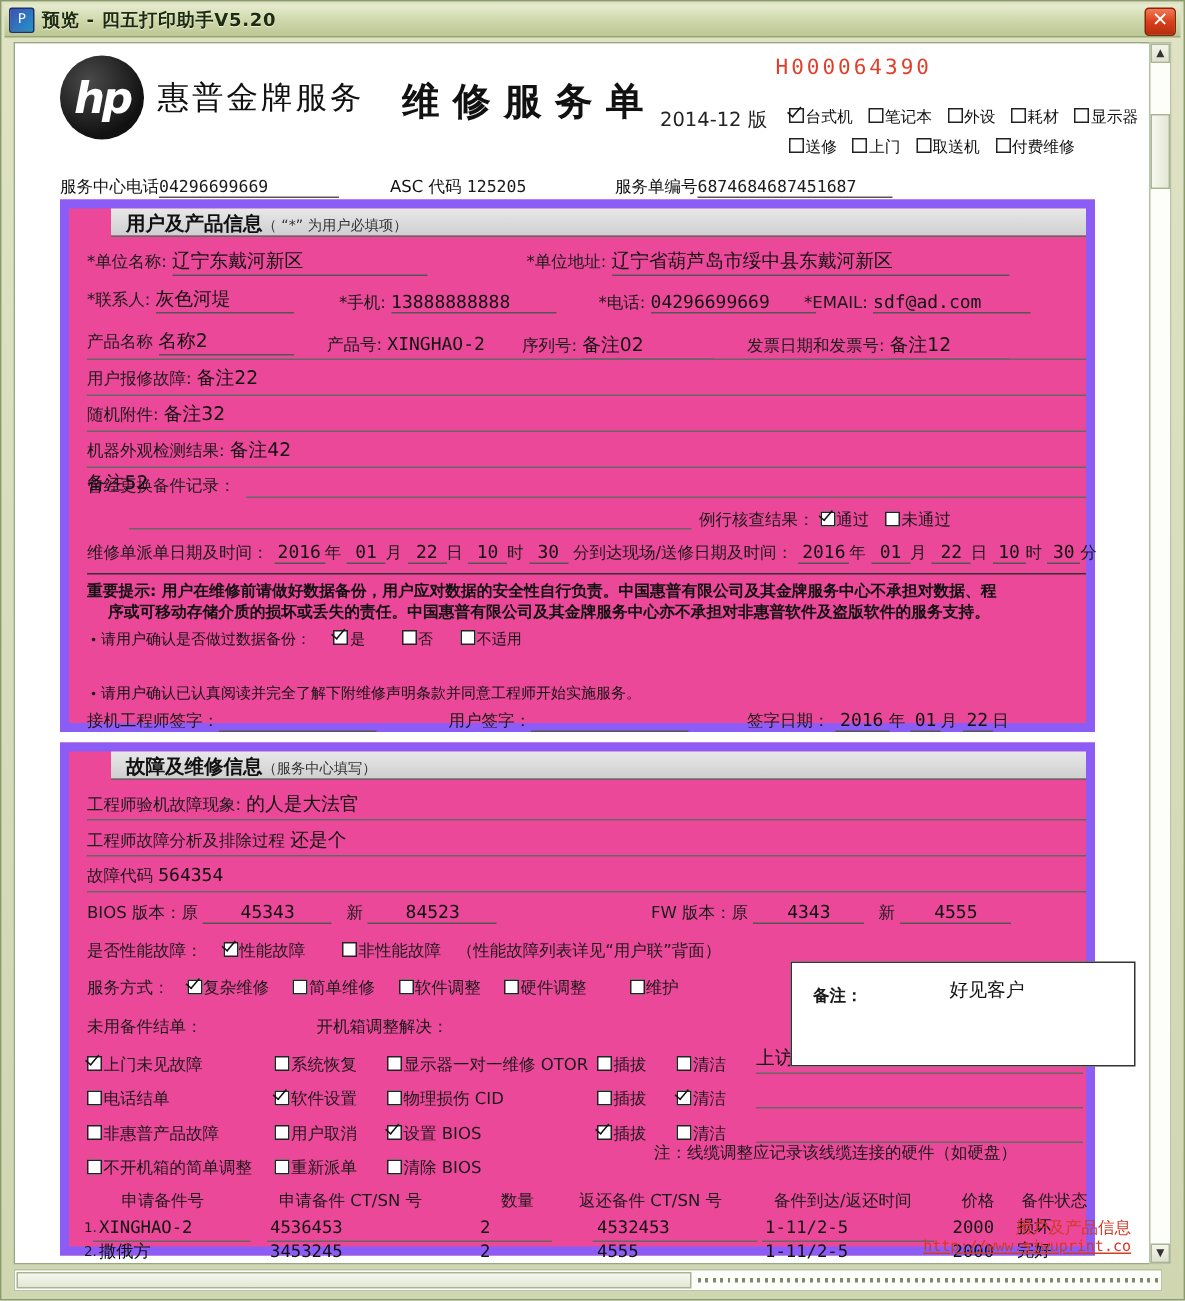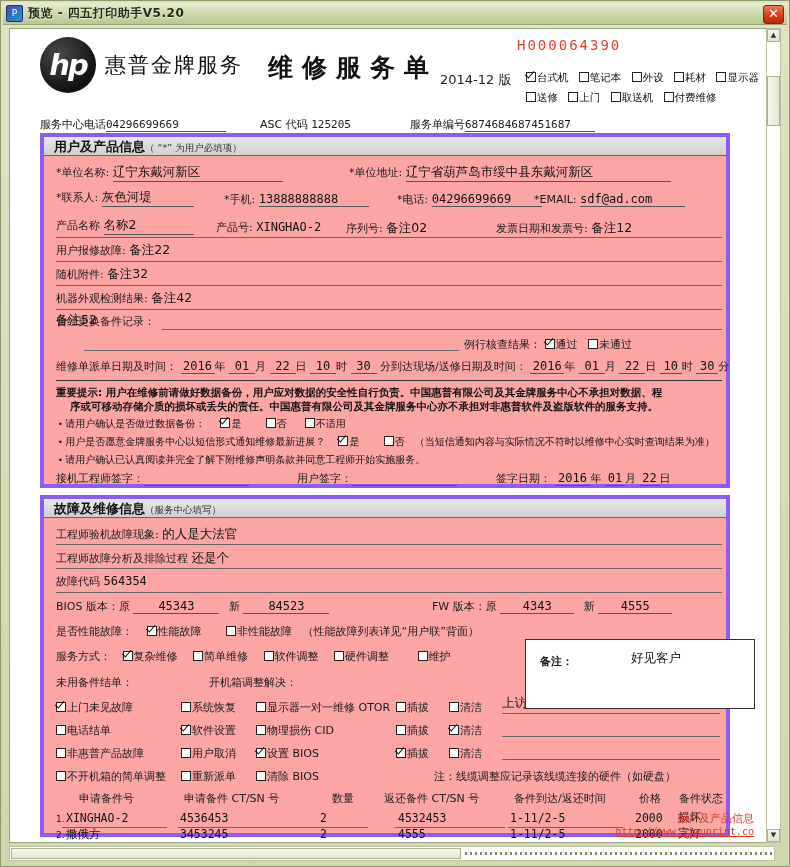--- a/index.html
+++ b/index.html
@@ -102,21 +102,21 @@
   }
   .cb.on .box::after{
     content:"";position:absolute;left:0px;top:-4px;width:4px;height:8px;
     border:solid #111;border-width:0 1.4px 1.4px 0;transform:rotate(40deg);
   }
   .tf{position:absolute;white-space:nowrap;}
   .tf .lbl{color:#111;}
   .tf .val{font-family:"DejaVu Sans Mono","Liberation Mono",monospace;font-size:11px;}
   .uline{border-bottom:1px solid #555;display:inline-block;}
   
-  .section{position:absolute;border:4px solid #8b5cf6;box-sizing:border-box;background:#fca5a5;}
+  .section{position:absolute;border:6px solid #8b5cf6;box-sizing:border-box;background:#ec4899;padding-left:28px;}
   .sec-head{
     height:19px;background:linear-gradient(180deg,#e8e8e8,#cfcfcf);
     border-bottom:1px solid #666;box-sizing:border-box;
     font-size:13px;font-weight:bold;color:#111;padding:1px 0 0 10px;white-space:nowrap;
   }
   .sec-head .sub{font-size:9.5px;font-weight:normal;color:#333;}
   .frow{position:absolute;white-space:nowrap;font-size:11px;}
   .fline{position:absolute;border-bottom:1px solid #666;height:0;}
   .hand{
     font-family:"DejaVu Sans Mono","Liberation Mono",monospace;
@@ -288,26 +288,20 @@
           <span class="ind"><span>重要提示:</span> <span>用户在维修前请做好数据备份，用户应对数据的安全性自行负责。中国惠普有限公司及其金牌服务中心不承担对数据、程</span></span>
           <span class="ind" style="padding-left:14px">序或可移动存储介质的损坏或丢失的责任。中国惠普有限公司及其金牌服务中心亦不承担对非惠普软件及盗版软件的服务支持。</span>
         </div>
 
         <div class="bullet" style="left:14px;top:280px">
           <span>请用户确认是否做过数据备份：</span>
           <span class="cb on" style="margin-left:12px"><span class="box"></span><span>是</span></span>
           <span class="cb" style="margin-left:14px"><span class="box"></span><span>否</span></span>
           <span class="cb" style="margin-left:8px"><span class="box"></span><span>不适用</span></span>
         </div>
-        <div class="bullet" style="left:14px;top:298px">
-          <span>用户是否愿意金牌服务中心以短信形式通知维修最新进展？</span>
-          <span class="cb on" style="margin-left:10px"><span class="box"></span><span>是</span></span>
-          <span class="cb" style="margin-left:14px"><span class="box"></span><span>否</span></span>
-          <span>（当短信通知内容与实际情况不符时以维修中心实时查询结果为准）</span>
-        </div>
         <div class="bullet" style="left:14px;top:316px">
           <span>请用户确认已认真阅读并完全了解下附维修声明条款并同意工程师开始实施服务。</span>
         </div>
 
         <div class="frow" style="left:12px;top:334px">
           <span>接机工程师签字：</span><span class="uline" style="display:inline-block;width:105px">&nbsp;</span>
         </div>
         <div class="frow" style="left:253px;top:334px">
           <span>用户签字：</span><span class="uline" style="display:inline-block;width:105px">&nbsp;</span>
         </div>
@@ -394,21 +388,21 @@
         <div class="frow" style="left:352px;top:247px"><span class="cb on"><span class="box"></span><span>插拔</span></span></div>
 
         <div class="frow" style="left:405px;top:201px"><span class="cb"><span class="box"></span><span>清洁</span></span></div>
         <div class="frow" style="left:405px;top:224px"><span class="cb on"><span class="box"></span><span>清洁</span></span></div>
         <div class="frow" style="left:405px;top:247px"><span class="cb"><span class="box"></span><span>清洁</span></span></div>
 
         <div class="frow hand-cn" style="left:458px;top:196px">上访</div>
         <div class="fline" style="left:458px;top:214px;width:218px"></div>
         <div class="fline" style="left:458px;top:237px;width:218px"></div>
         <div class="fline" style="left:458px;top:260px;width:218px"></div>
-        <div class="frow" style="left:390px;top:270px">注：线缆调整应记录该线缆连接的硬件（如硬盘）</div>
+        <div class="frow" style="left:390px;top:260px">注：线缆调整应记录该线缆连接的硬件（如硬盘）</div>
 
         <div id="remark-box">
           <div class="frow" style="left:14px;top:14px;font-weight:bold">备注：</div>
           <div class="frow hand-cn" style="left:105px;top:10px">好见客户</div>
         </div>
 
         <div class="pt-head" style="left:35px;top:292px">申请备件号</div>
         <div class="pt-head" style="left:140px;top:292px">申请备件 CT/SN 号</div>
         <div class="pt-head" style="left:288px;top:292px">数量</div>
         <div class="pt-head" style="left:340px;top:292px">返还备件 CT/SN 号</div>

